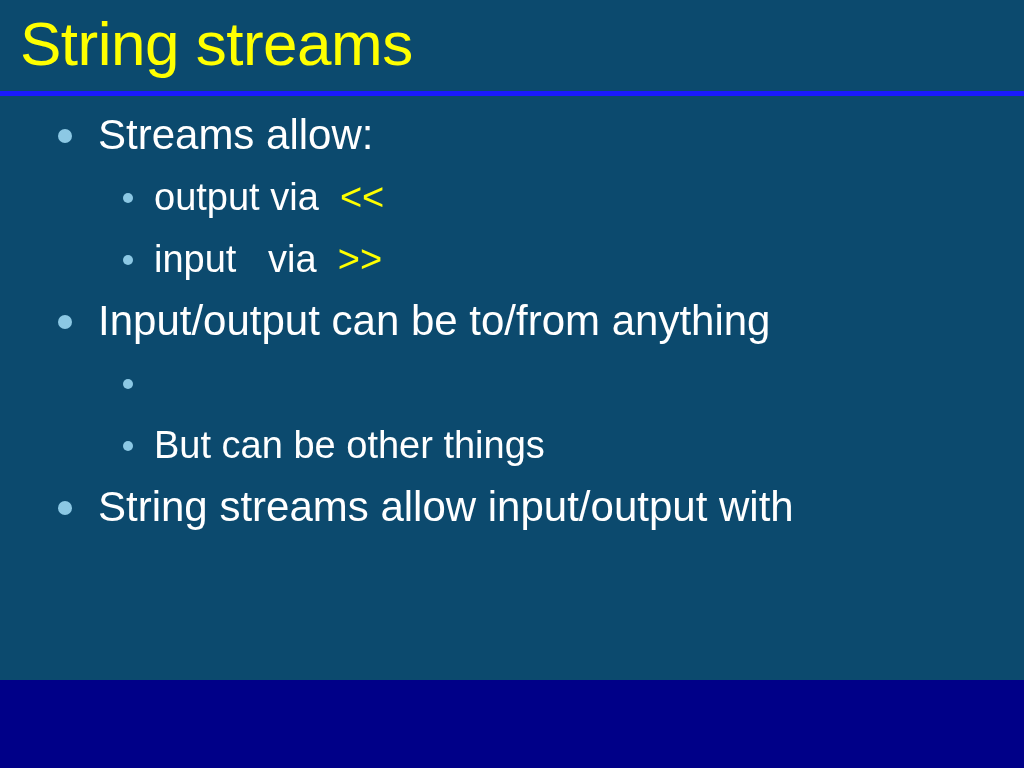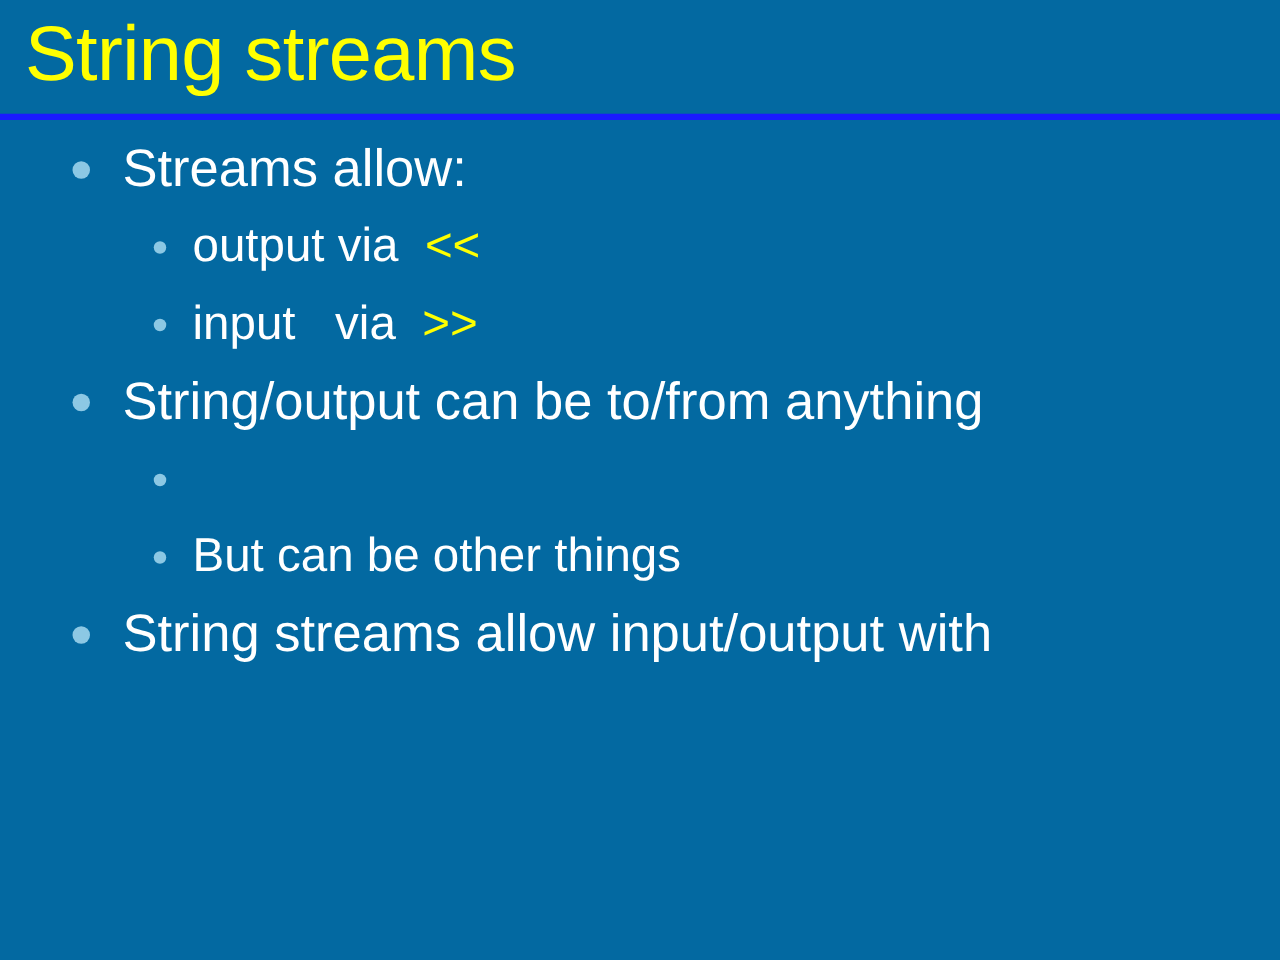--- a/index.html
+++ b/index.html
@@ -9,22 +9,22 @@
   body {
     width: 1024px;
     height: 768px;
     background: #000088;
     font-family: "Liberation Sans", sans-serif;
     overflow: hidden;
   }
   .slide {
     position: relative;
     width: 1024px;
-    height: 768px;
-    background: #0369a1;
+    height: 680px;
+    background: #0c4a6e;
     box-sizing: border-box;
   }
 
   
   .title {
     position: absolute;
     left: 20px;
     top: 8px;
     width: 984px;
     height: 80px;
@@ -125,21 +125,21 @@
       <span class="txt">output via  </span><span class="txt op-yellow">&lt;&lt;</span>
     </div>
 
     <div class="bullet lvl2">
       <span class="dot"></span>
       <span class="txt">input   via  </span><span class="txt op-yellow">&gt;&gt;</span>
     </div>
 
     <div class="bullet lvl1">
       <span class="dot"></span>
-      <span class="txt">String/output can be to/from anything</span>
+      <span class="txt">Input/output can be to/from anything</span>
     </div>
 
     <div class="bullet lvl2">
       <span class="dot"></span>
     </div>
 
     <div class="bullet lvl2">
       <span class="dot"></span>
       <span class="txt">But can be other things</span>
     </div>

